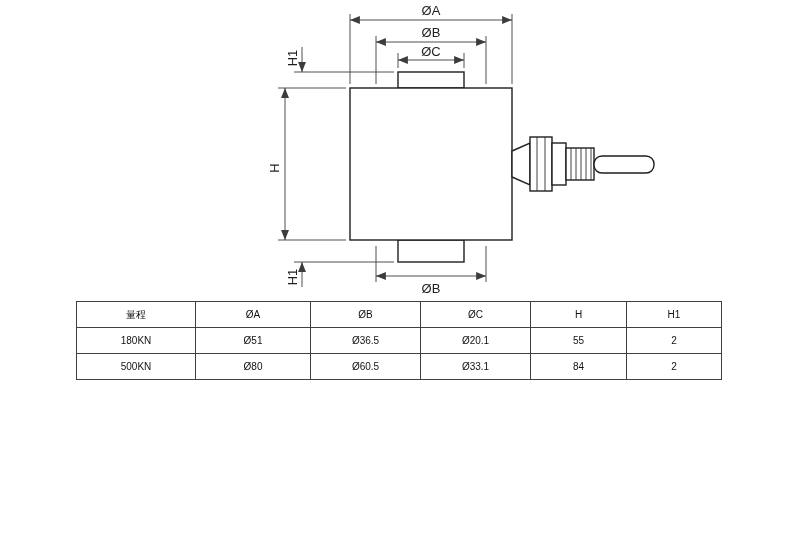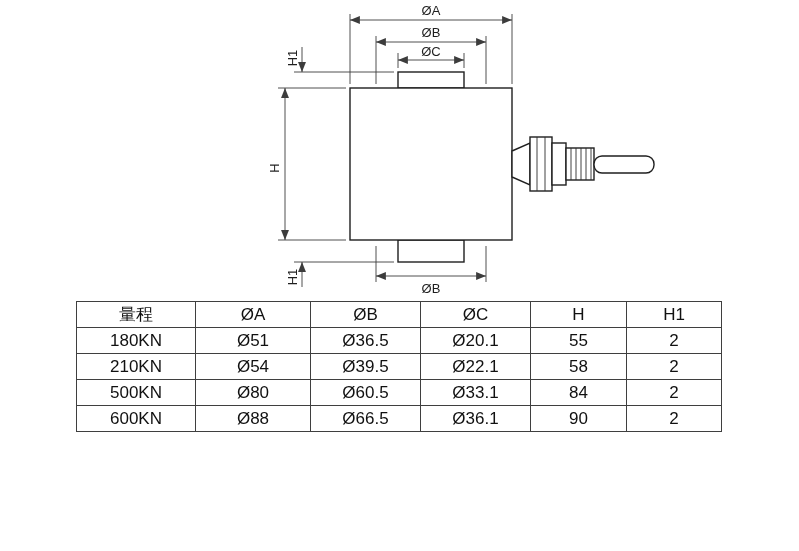--- a/index.html
+++ b/index.html
@@ -12,21 +12,21 @@
   .outline{fill:#ffffff;stroke:#1f1f1f;stroke-width:1.4;}
   .thin{stroke:#2d2d2d;stroke-width:0.9;fill:none;}
   .dim{stroke:#3c3c3c;stroke-width:0.9;fill:none;}
   table.spec{
     position:absolute;left:76px;top:301px;width:645px;
     border-collapse:collapse;table-layout:fixed;background:#fff;
   }
   table.spec th,table.spec td{
     border:1px solid #3f3f3f;height:25px;padding:0;
     text-align:center;vertical-align:middle;
-    font-size:17px;font-weight:400;color:#111;
+    font-size:10px;font-weight:400;color:#111;
   }
 </style>
 </head>
 <body>
 
 <svg id="drawing" width="799" height="298" viewBox="0 0 799 298">
   <defs>
     <marker id="arr" viewBox="0 0 10 8" markerWidth="11" markerHeight="9" refX="10" refY="4" orient="auto-start-reverse">
       <path d="M0,0 L10,4 L0,8 Z" fill="#3c3c3c"></path>
     </marker>
@@ -109,37 +109,21 @@
   <tbody>
     <tr>
       <td>180KN</td>
       <td>Ø51</td>
       <td>Ø36.5</td>
       <td>Ø20.1</td>
       <td>55</td>
       <td>2</td>
     </tr>
     <tr>
-      <td>210KN</td>
-      <td>Ø54</td>
-      <td>Ø39.5</td>
-      <td>Ø22.1</td>
-      <td>58</td>
-      <td>2</td>
-    </tr>
-    <tr>
       <td>500KN</td>
       <td>Ø80</td>
       <td>Ø60.5</td>
       <td>Ø33.1</td>
       <td>84</td>
       <td>2</td>
     </tr>
-    <tr>
-      <td>600KN</td>
-      <td>Ø88</td>
-      <td>Ø66.5</td>
-      <td>Ø36.1</td>
-      <td>90</td>
-      <td>2</td>
-    </tr>
   </tbody>
 </table>
 
 </body></html>

